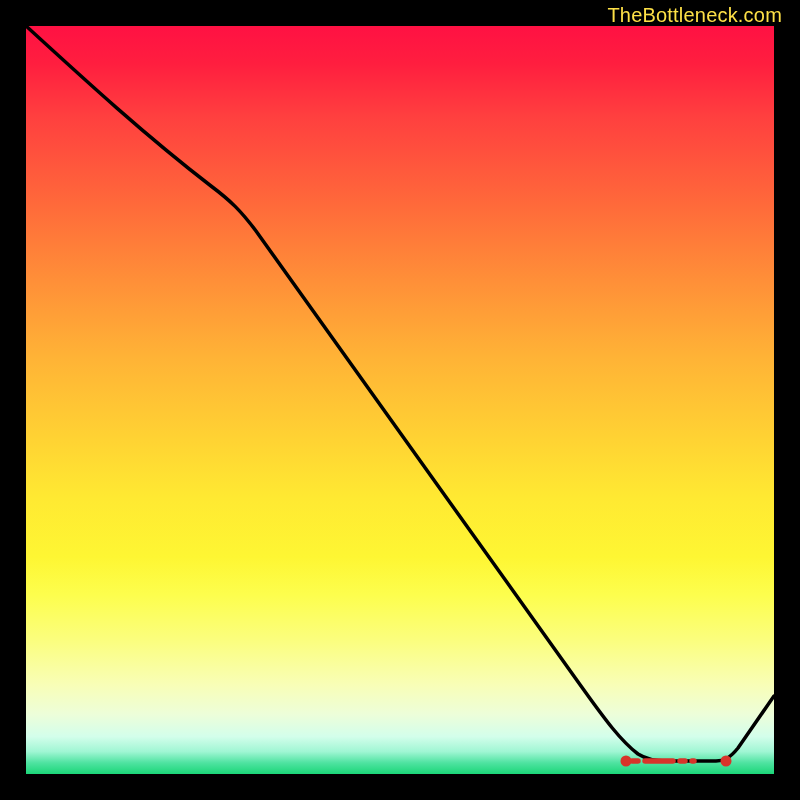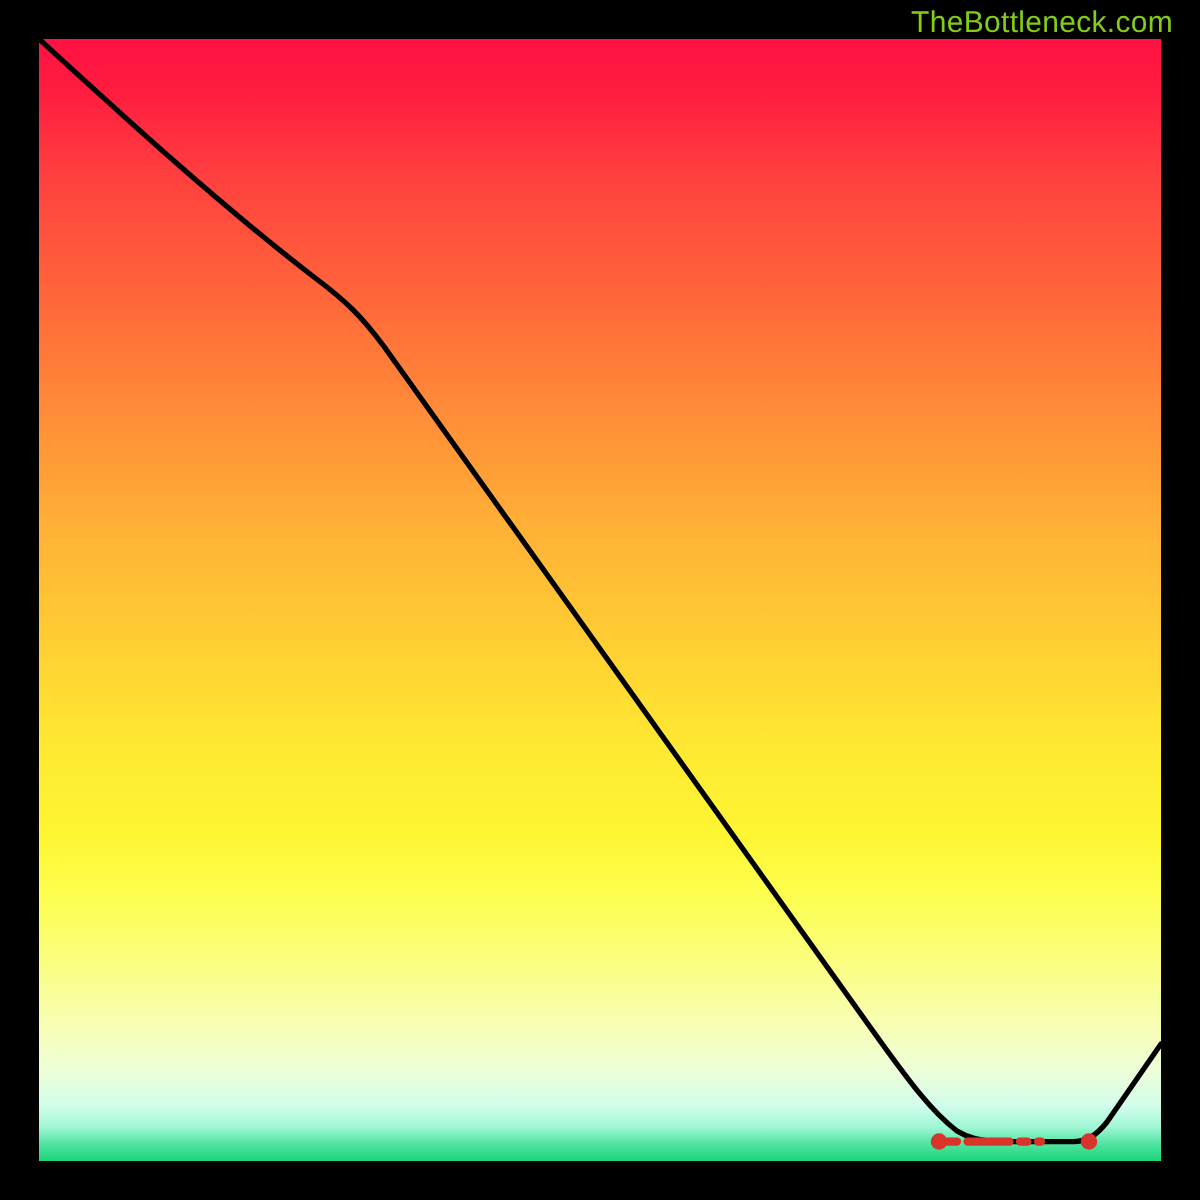--- a/index.html
+++ b/index.html
@@ -42,21 +42,21 @@
       #d3feeb 95%,
       #a0f6d4 97%,
       #4fe3a1 98.5%,
       #1bd678 100%
     );
   }
   .attribution {
     position: absolute;
     top: 4px;
     right: 18px;
-    color: #84cc16;
+    color: #fde047;
     font-size: 20px;
     letter-spacing: 0.2px;
     font-weight: 500;
     user-select: none;
   }
   svg.overlay {
     position: absolute;
     left: 0;
     top: 0;
     width: 748px;

